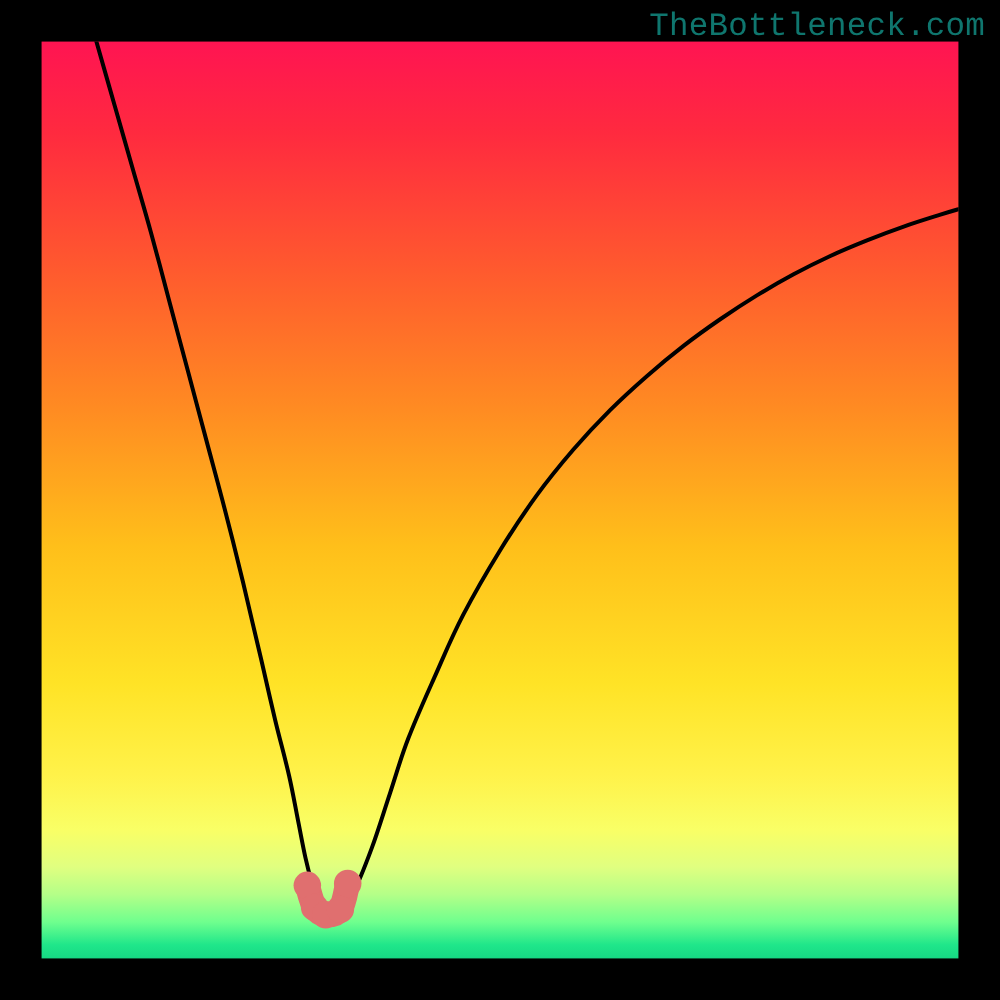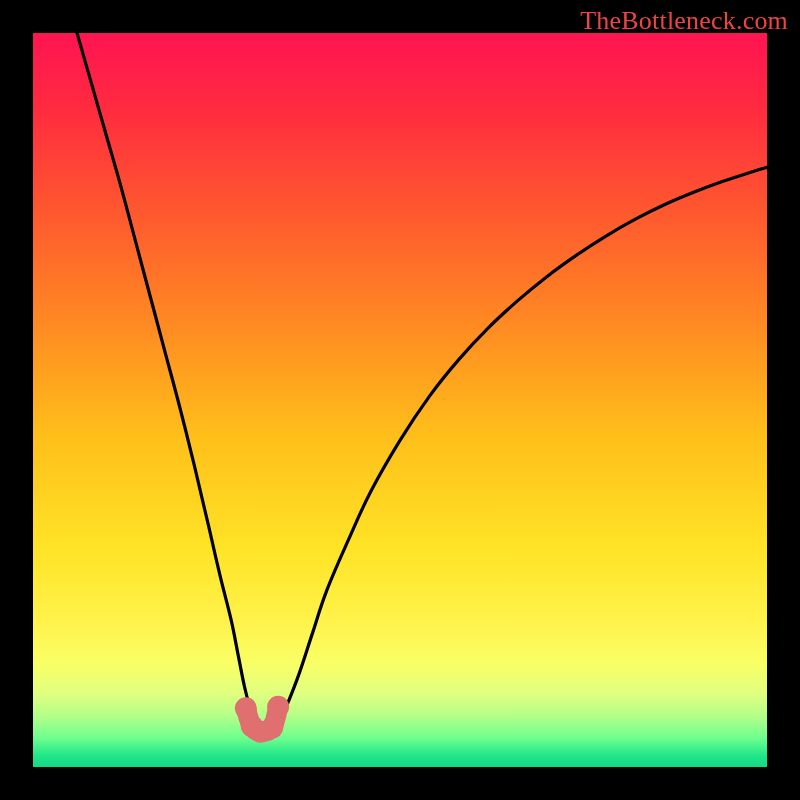--- a/index.html
+++ b/index.html
@@ -21,25 +21,25 @@
     left: 33px;
     top: 33px;
     width: 734px;
     height: 734px;
     overflow: hidden;
   }
   .watermark {
     position: absolute;
     top: 6px;
     right: 12px;
-    color: #ef4444;
+    color: #0f766e;
     font-size: 26px;
     font-weight: 500;
     letter-spacing: 0.2px;
-    font-family: Liberation Serif, serif;
+    font-family: Liberation Mono, monospace;
   }
   svg { display: block; }
 </style>
 </head>
 <body>
 
 <div class="frame">
   <div class="plot">
     <svg id="plot-svg" width="734" height="734" viewBox="0 0 734 734" preserveAspectRatio="none">
       <defs>

